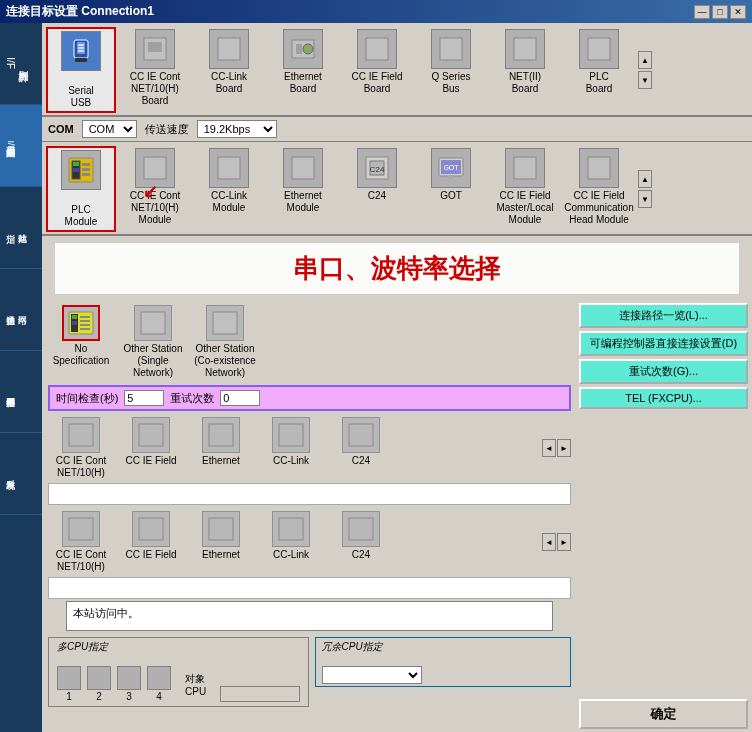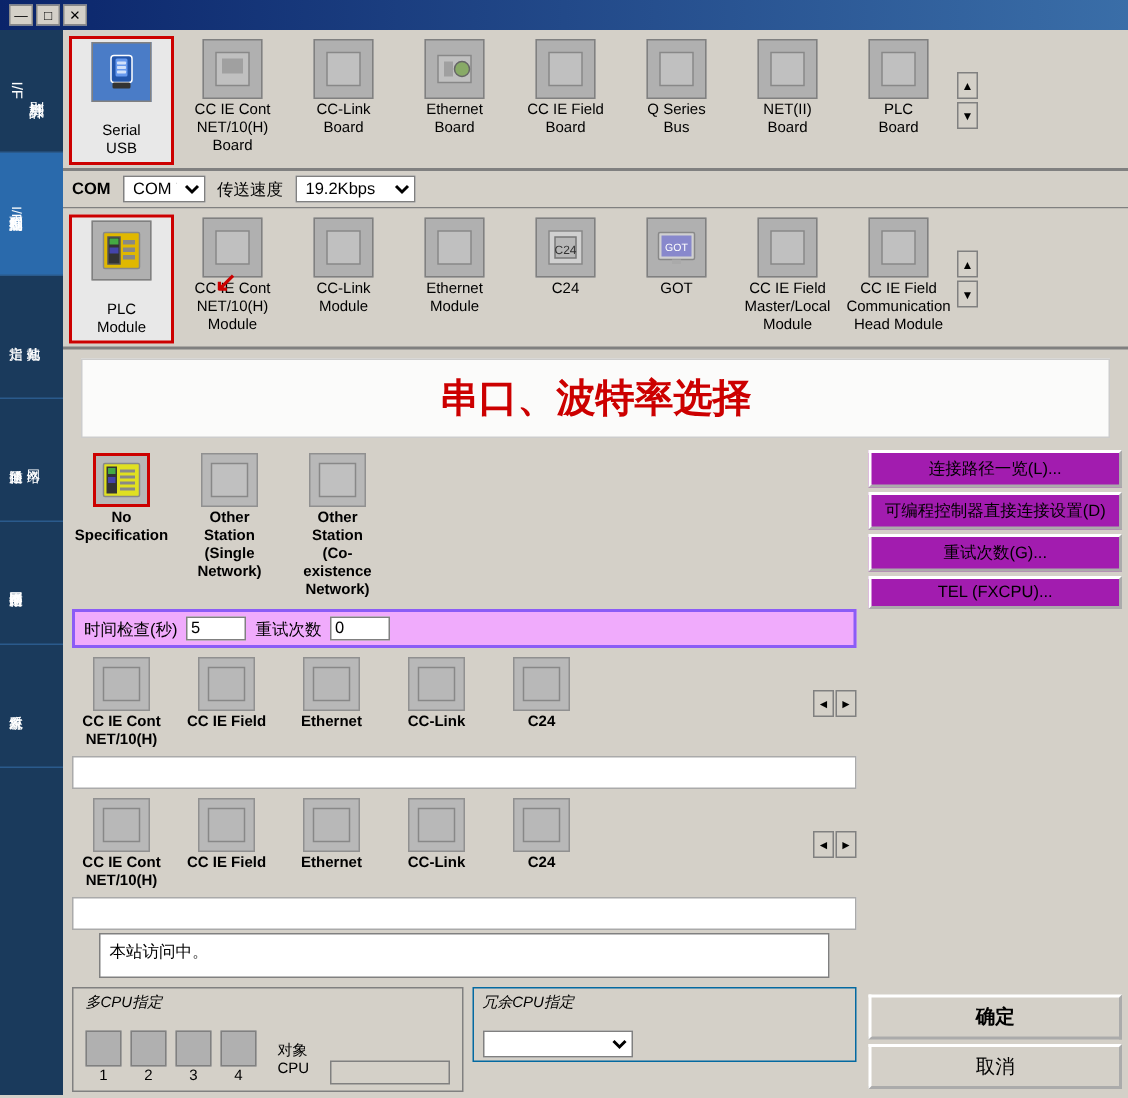--- a/index.html
+++ b/index.html
@@ -186,21 +186,21 @@
       border: 1px solid #ccc;
       padding: 8px 20px;
       text-align: center;
       font-size: 26px;
       font-weight: bold;
       color: #cc0000;
       margin: 4px 6px;
       position: relative;
     }
     .win-button {
-      background: #a21caf;
+      background: #5eead4;
       border: 2px outset #ffffff;
       padding: 3px 8px;
       font-size: 11px;
       cursor: pointer;
       text-align: center;
       min-width: 150px;
     }
     .time-input {
       border: 1px solid #808080;
       width: 40px;
@@ -287,21 +287,20 @@
       font-size: 11px;
     }
     
     .icon-box {
       display: flex;
       flex-direction: column;
       align-items: center;
       width: 66px;
       cursor: pointer;
       padding: 2px;
-      font-weight: bold;
     }
     .icon-box-img {
       width: 38px;
       height: 36px;
       background: #b8b8b8;
       border: 1px solid #909090;
       display: flex;
       align-items: center;
       justify-content: center;
       margin-bottom: 2px;
@@ -321,20 +320,21 @@
       font-size: 12px;
       cursor: pointer;
       min-width: 80px;
       text-align: center;
     }
   </style>
 </head>
 <body>
 
 <div class="title-bar">
+  <span>连接目标设置 Connection1</span>
   <div class="title-bar-buttons">
     <button class="title-btn">—</button>
     <button class="title-btn">□</button>
     <button class="title-btn">✕</button>
   </div>
 </div>
 
 <div class="main-container">
 
   <div class="left-sidebar">
@@ -748,17 +748,16 @@
       <div style="width:175px; padding:4px 4px 4px 2px; display:flex; flex-direction:column; gap:3px;">
         <button class="win-button">连接路径一览(L)...</button>
         <button class="win-button">可编程控制器直接连接设置(D)</button>
 
 
         <button class="win-button">重试次数(G)...</button>
         <button class="win-button">TEL (FXCPU)...</button>
 
         <div style="flex:1;"></div>
         <button class="confirm-btn" style="font-size:13px;font-weight:bold;">确定</button>
-        <button class="confirm-btn" style="font-size:13px;">取消</button>
       </div>
     </div>
   </div>
 </div>
 
 </body></html>

